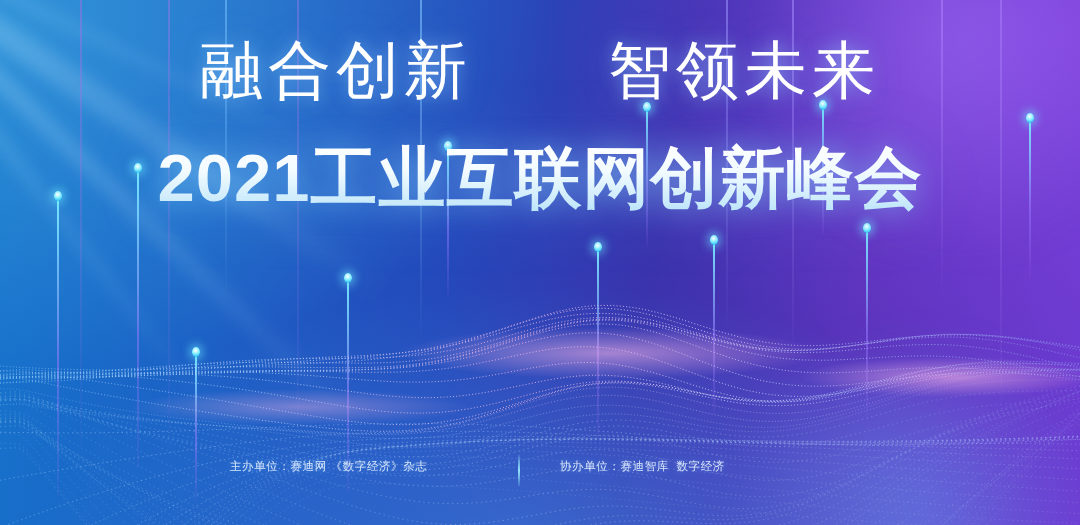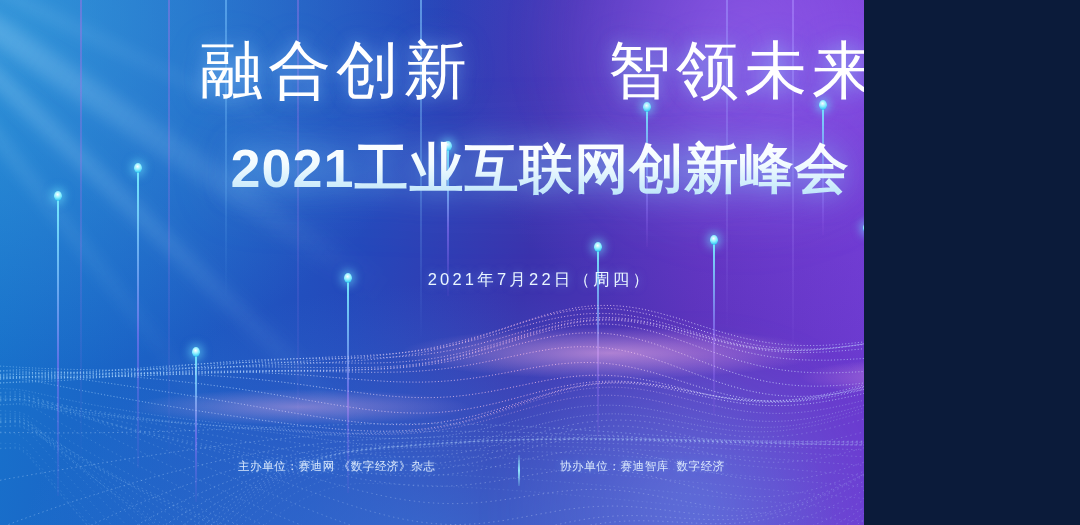--- a/index.html
+++ b/index.html
@@ -1,17 +1,17 @@
 <!DOCTYPE html>
 <html><head>
 <meta charset="utf-8">
 <style>
   html,body{margin:0;padding:0;background:#0b1b3a;}
   #stage{
-    position:relative;width:864px;height:525px;overflow:hidden;
+    position:relative;width:1080px;height:525px;overflow:hidden;
     font-family:"Liberation Sans","DejaVu Sans",sans-serif;
     background:
       radial-gradient(120% 160% at 2% 4%, rgba(70,170,225,.55) 0%, rgba(70,170,225,0) 42%),
       radial-gradient(90% 120% at 100% 6%, rgba(140,70,230,.62) 0%, rgba(140,70,230,0) 55%),
       radial-gradient(80% 90% at 50% 108%, rgba(60,140,225,.60) 0%, rgba(60,140,225,0) 60%),
       linear-gradient(100deg,#1677cd 0%, #1b63c6 20%, #2449bb 42%, #3b33ad 60%, #5a33bb 78%, #6d3bd2 100%);
   }
 
   
   .beam{position:absolute;pointer-events:none;transform-origin:0 0;
@@ -40,34 +40,34 @@
   
   #wave{position:absolute;left:0;bottom:0;width:1080px;height:260px;}
 
   
   .headline{position:absolute;left:0;top:28px;width:1080px;text-align:center;
             font-family:"Liberation Serif","DejaVu Serif",serif;
             font-size:63px;font-weight:400;letter-spacing:5px;color:#ffffff;
             text-shadow:0 0 16px rgba(150,210,255,.55),0 0 38px rgba(120,180,255,.30);white-space:pre;}
   .maintitle{position:absolute;left:0;top:133px;width:1080px;text-align:center;
              font-family:"Liberation Sans","DejaVu Sans",sans-serif;
-             font-size:54px;font-weight:700;letter-spacing:1px;white-space:pre;
+             font-size:67px;font-weight:700;letter-spacing:1px;white-space:pre;
              background:linear-gradient(180deg,#ffffff 8%,#f2fbff 42%,#c7e9fb 78%,#a9dcf7 100%);
              -webkit-background-clip:text;background-clip:text;color:transparent;
              filter:drop-shadow(0 0 14px rgba(140,220,255,.55)) drop-shadow(0 0 30px rgba(110,180,255,.28));}
   .infoline{position:absolute;left:0;width:1080px;text-align:center;color:#eaf6ff;
             font-size:16.5px;letter-spacing:3.2px;font-weight:400;
             text-shadow:0 0 9px rgba(120,190,255,.55);white-space:pre;}
   .l-date{top:269px;}
   .l-place{top:302px;}
 
   .footer{position:absolute;top:459px;left:0;width:1080px;height:26px;}
   .ftxt{position:absolute;top:0;font-size:11.5px;letter-spacing:.6px;color:#e6f2ff;
         opacity:.92;text-shadow:0 0 7px rgba(120,190,255,.5);white-space:pre;}
-  .f-left{left:238px;}
+  .f-left{left:230px;}
   .f-right{left:560px;}
   .fdiv{position:absolute;left:518px;top:-4px;width:2px;height:31px;
         background:linear-gradient(to bottom,rgba(140,235,255,.15),rgba(150,235,255,.95),rgba(140,235,255,.15));}
 </style>
 </head>
 <body>
 
 <div id="stage">
 
   <div class="glowtr"></div>
@@ -218,21 +218,20 @@
         <path d="M0.0,729.6 L9.0,704.5 L18.0,680.0 L27.0,656.1 L36.0,632.9 L45.0,610.2 L54.0,588.2 L63.0,566.8 L72.0,546.0 L81.0,525.8 L90.0,506.2 L99.0,487.3 L108.0,468.9 L117.0,451.2 L126.0,434.1 L135.0,417.6 L144.0,401.7 L153.0,386.5 L162.0,371.8 L171.0,357.8 L180.0,344.4 L189.0,331.6 L198.0,319.5 L207.0,308.0 L216.0,297.0 L225.0,286.8 L234.0,277.1 L243.0,268.1 L252.0,259.7 L261.0,251.9 L270.0,244.8 L279.0,238.3 L288.0,232.4 L297.0,227.1 L306.0,222.5 L315.0,218.6 L324.0,215.2 L333.0,212.5 L342.0,210.5 L351.0,209.1 L360.0,208.3 L369.0,208.2 L378.0,208.2 L387.0,208.3 L396.0,208.5 L405.0,208.7 L414.0,208.9 L423.0,209.1 L432.0,209.4 L441.0,209.7 L450.0,210.1 L459.0,210.4 L468.0,210.8 L477.0,211.3 L486.0,211.8 L495.0,212.3 L504.0,212.8 L513.0,213.4 L522.0,214.0 L531.0,214.6 L540.0,215.3 L549.0,215.9 L558.0,216.6 L567.0,217.4 L576.0,218.1 L585.0,218.9 L594.0,219.7 L603.0,220.5 L612.0,221.3 L621.0,222.1 L630.0,223.0 L639.0,223.8 L648.0,224.7 L657.0,225.6 L666.0,226.5 L675.0,227.4 L684.0,228.3 L693.0,229.2 L702.0,230.1 L711.0,231.0 L720.0,231.9 L729.0,232.8 L738.0,233.6 L747.0,234.5 L756.0,235.4 L765.0,236.3 L774.0,237.1 L783.0,238.0 L792.0,238.8 L801.0,239.7 L810.0,240.5 L819.0,241.3 L828.0,242.1 L837.0,242.9 L846.0,243.6 L855.0,244.4 L864.0,245.1 L873.0,245.9 L882.0,246.6 L891.0,247.3 L900.0,248.0 L909.0,248.6 L918.0,249.3 L927.0,249.9 L936.0,250.5 L945.0,251.1 L954.0,251.7 L963.0,252.3 L972.0,252.9 L981.0,253.4 L990.0,253.9 L999.0,254.5 L1008.0,255.0 L1017.0,255.4 L1026.0,255.9 L1035.0,256.4 L1044.0,256.8 L1053.0,257.2 L1062.0,257.6 L1071.0,258.0 L1080.0,258.4 " fill="none" stroke="#bcdcff" stroke-width="0.65" stroke-dasharray="1.5 3.0" opacity="0.242"></path>
         <path d="M0.0,768.8 L9.0,742.1 L18.0,716.1 L27.0,690.7 L36.0,666.0 L45.0,641.9 L54.0,618.5 L63.0,595.8 L72.0,573.7 L81.0,552.3 L90.0,531.6 L99.0,511.5 L108.0,492.0 L117.0,473.3 L126.0,455.1 L135.0,437.7 L144.0,420.9 L153.0,404.8 L162.0,389.3 L171.0,374.5 L180.0,360.4 L189.0,346.9 L198.0,334.1 L207.0,322.0 L216.0,310.5 L225.0,299.7 L234.0,289.6 L243.0,280.1 L252.0,271.3 L261.0,263.2 L270.0,255.7 L279.0,249.0 L288.0,242.9 L297.0,237.4 L306.0,232.7 L315.0,228.6 L324.0,225.2 L333.0,222.5 L342.0,220.5 L351.0,219.1 L360.0,218.4 L369.0,218.4 L378.0,218.6 L387.0,218.9 L396.0,219.2 L405.0,219.5 L414.0,219.8 L423.0,220.2 L432.0,220.6 L441.0,221.0 L450.0,221.5 L459.0,221.9 L468.0,222.5 L477.0,223.0 L486.0,223.6 L495.0,224.1 L504.0,224.7 L513.0,225.4 L522.0,226.0 L531.0,226.7 L540.0,227.4 L549.0,228.2 L558.0,228.9 L567.0,229.7 L576.0,230.5 L585.0,231.2 L594.0,232.1 L603.0,232.9 L612.0,233.7 L621.0,234.6 L630.0,235.4 L639.0,236.3 L648.0,237.1 L657.0,238.0 L666.0,238.9 L675.0,239.7 L684.0,240.6 L693.0,241.5 L702.0,242.3 L711.0,243.2 L720.0,244.1 L729.0,244.9 L738.0,245.8 L747.0,246.6 L756.0,247.4 L765.0,248.2 L774.0,249.0 L783.0,249.8 L792.0,250.6 L801.0,251.3 L810.0,252.1 L819.0,252.8 L828.0,253.5 L837.0,254.2 L846.0,254.9 L855.0,255.6 L864.0,256.2 L873.0,256.9 L882.0,257.5 L891.0,258.1 L900.0,258.7 L909.0,259.2 L918.0,259.8 L927.0,260.3 L936.0,260.8 L945.0,261.3 L954.0,261.8 L963.0,262.2 L972.0,262.7 L981.0,263.1 L990.0,263.5 L999.0,263.9 L1008.0,264.2 L1017.0,264.6 L1026.0,264.9 L1035.0,265.2 L1044.0,265.5 L1053.0,265.8 L1062.0,266.1 L1071.0,266.3 L1080.0,266.6 " fill="none" stroke="#bcdcff" stroke-width="0.65" stroke-dasharray="1.5 3.0" opacity="0.220"></path>
       </g>
     <ellipse cx="610" cy="88" rx="210" ry="26" fill="url(#crestGlow)"></ellipse>
     <ellipse cx="950" cy="112" rx="150" ry="20" fill="url(#crestGlow)"></ellipse>
     <ellipse cx="300" cy="142" rx="170" ry="18" fill="url(#crestGlow)" opacity=".7"></ellipse>
   </svg>
 
   <div class="headline">融合创新　　智领未来</div>
   <div class="maintitle">2021工业互联网创新峰会</div>
-  <div class="infoline l-date">2021年7月22日（周四）</div>
 
   <div class="footer">
     <div class="ftxt f-left">主办单位：赛迪网 《数字经济》杂志</div>
     <div class="fdiv"></div>
     <div class="ftxt f-right">协办单位：赛迪智库  数字经济</div>
   </div>
 
 </div>
 
 </body></html>

